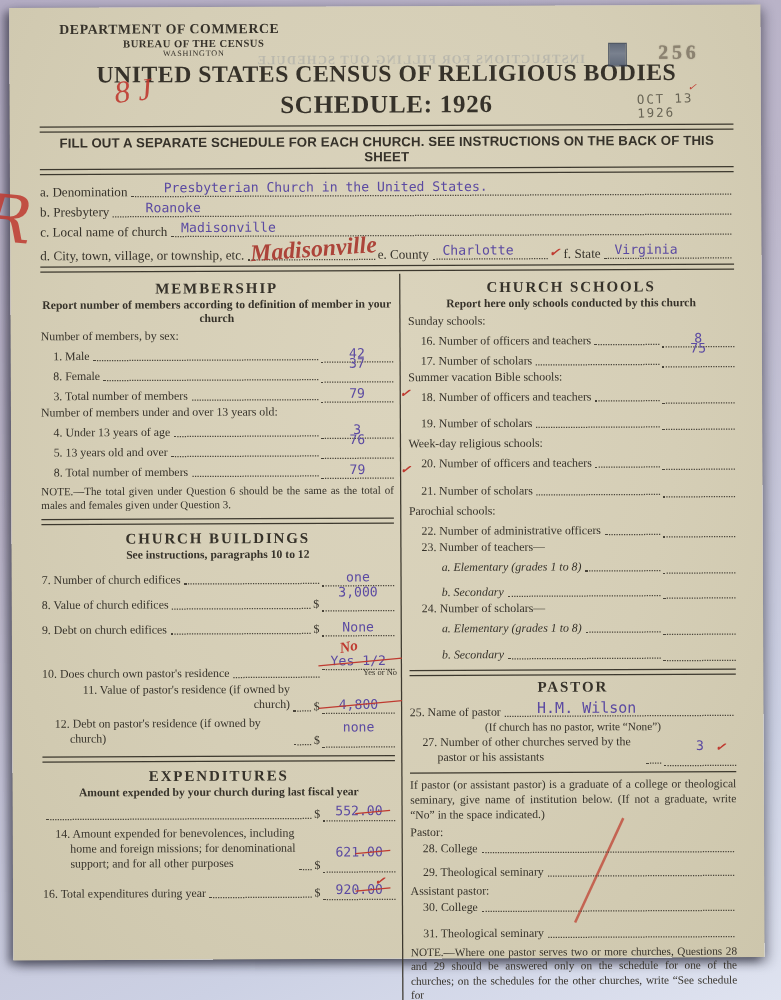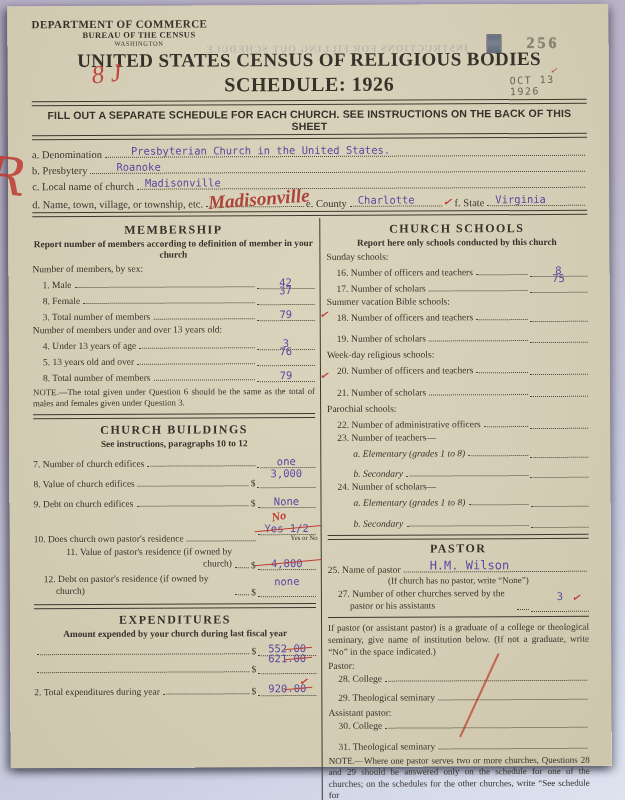--- a/index.html
+++ b/index.html
@@ -5,21 +5,21 @@
   html,body{margin:0;padding:0;width:625px;height:800px;overflow:hidden;}
   body{background:linear-gradient(155deg,#b4adc4 0%,#bcb6ca 40%,#ccd1e4 80%,#dfe3f0 100%);
        font-family:"Liberation Serif","DejaVu Serif",serif;color:#36322a;}
   .paper{position:absolute;left:9px;top:5px;width:601px;height:762px;
          background:radial-gradient(ellipse at 50% 38%,#dbd4bd 0%,#d5ceb6 55%,#cdc6ac 100%);
          transform:rotate(-0.25deg);
          box-shadow:-4px 3px 8px rgba(25,25,40,.55),3px 4px 9px rgba(25,25,40,.4);
          padding:12px 22px 0 24px;box-sizing:border-box;}
   
   .hdr{position:relative;}
-  .dept{width:215px;line-height:1.15;}
+  .dept{width:215px;margin-left:16px;line-height:1.15;}
   .dept .l1{font-weight:bold;font-size:11px;letter-spacing:.5px;}
   .dept .l2{font-weight:bold;font-size:8.5px;text-align:center;letter-spacing:.4px;}
   .dept .l3{font-size:6.5px;text-align:center;letter-spacing:.6px;}
   .title{text-align:center;font-weight:bold;font-size:19px;letter-spacing:.4px;margin-top:2px;}
   .sched{text-align:center;font-weight:bold;font-size:20px;letter-spacing:.6px;margin-top:2px;}
   .ghost{position:absolute;top:26px;left:140px;width:330px;transform:scaleX(-1);
          font-weight:bold;font-size:10px;color:#5a6a8a;opacity:.22;letter-spacing:1px;text-align:center;}
   .stamp-icon{position:absolute;top:18px;left:455px;width:13px;height:17px;
          background:linear-gradient(#4e5a70,#6a7488 45%,#4e5a70);border:1px solid #3c4658;opacity:.85;}
   .stamp-256{position:absolute;top:18px;left:495px;font-weight:bold;font-size:16px;
@@ -121,21 +121,21 @@
           <span class="typed">Roanoke</span>
         </span>
     </div>
     <div class="idrow">
       <span class="lbl">c. Local name of church</span>
       <span class="lead">
           <span class="typed near">Madisonville</span>
         </span>
     </div>
     <div class="idrow">
-      <span class="lbl">d. Name, town, village, or township, etc.</span>
+      <span class="lbl">d. City, town, village, or township, etc.</span>
       <span class="lead" style="max-width:105px;">
           <span class="hand-red">Madisonville</span>
         </span>
       <span class="lbl">e. County</span>
       <span class="lead" style="max-width:92px;">
           <span class="typed near">Charlotte</span>
         </span>
       <span class="chk" style="margin:0 2px 1px 0;"></span>
       <span class="lbl">f. State</span>
       <span class="lead">
@@ -262,28 +262,29 @@
       <div class="sec-sub">Amount expended by your church during last fiscal year</div>
 
       <div class="q" style="margin-top:4px;">
         <span class="lead" style="min-width:10px;"></span>
         <span class="dollar">$</span>
         <span class="vbox">
             <span class="typed"><span>552</span><span class="rstrike">.00</span></span>
           </span>
       </div>
       <div class="q" style="margin-top:5px;">
+        <span class="hang" style="flex:1 1 auto;">14. Amount expended for benevolences, including home and foreign missions; for denominational support; and for all other purposes</span>
         <span class="lead" style="min-width:10px;"></span>
         <span class="dollar">$</span>
         <span class="vbox">
             <span class="typed hi"><span>621</span><span class="rstrike">.00</span></span>
           </span>
       </div>
       <div class="q" style="margin-top:9px;">
-        <span>2. Total expenditures during year</span>
+        <span>16. Total expenditures during year</span>
         <span class="lead"></span>
         <span class="dollar">$</span>
         <span class="vbox">
             <span class="typed"><span>920</span><span class="rstrike">.00</span></span>
             <span class="chk vchk2"></span>
           </span>
       </div>
     </div>
 
     <div class="colR">

